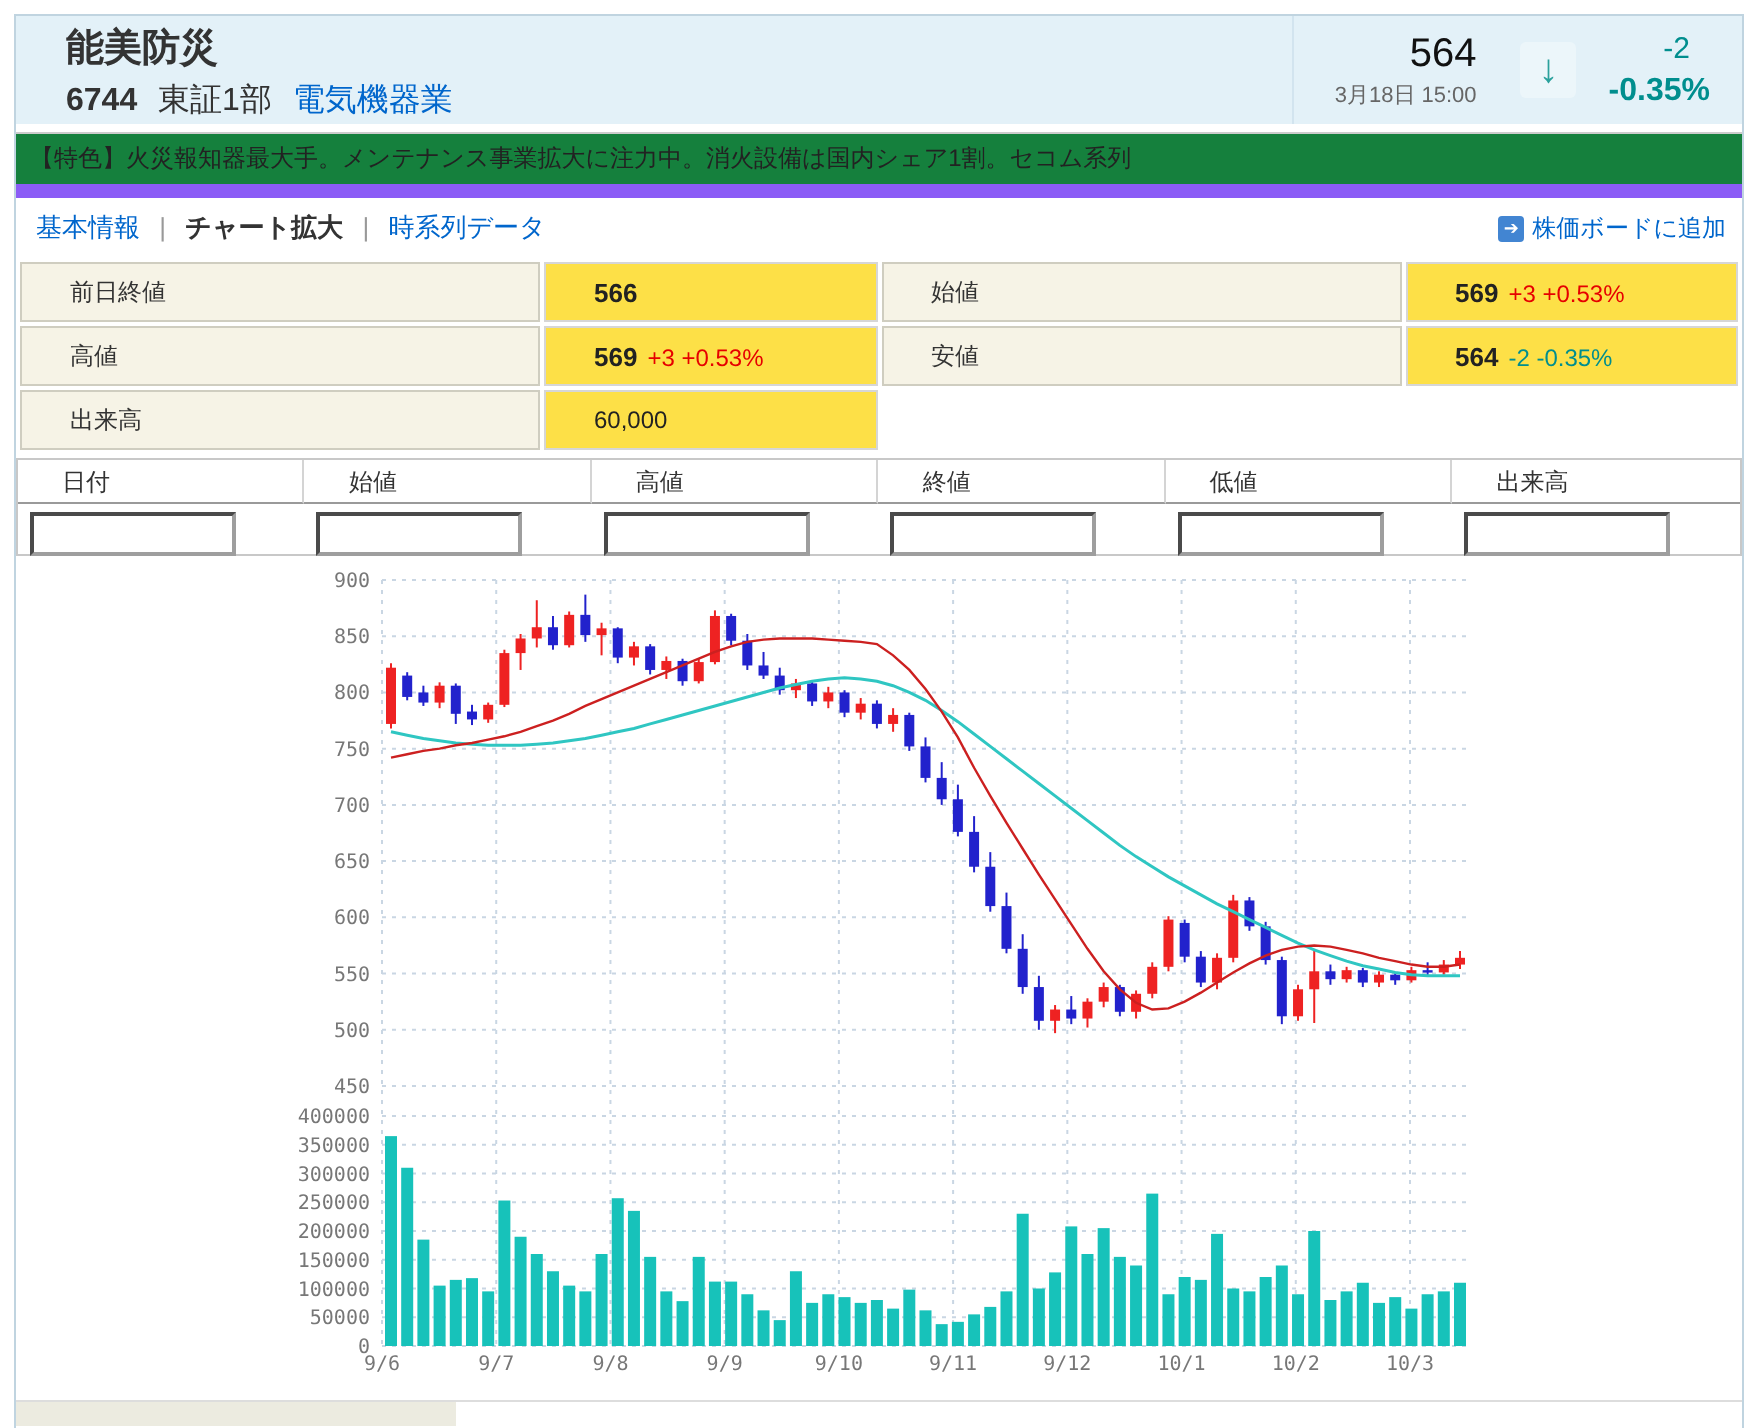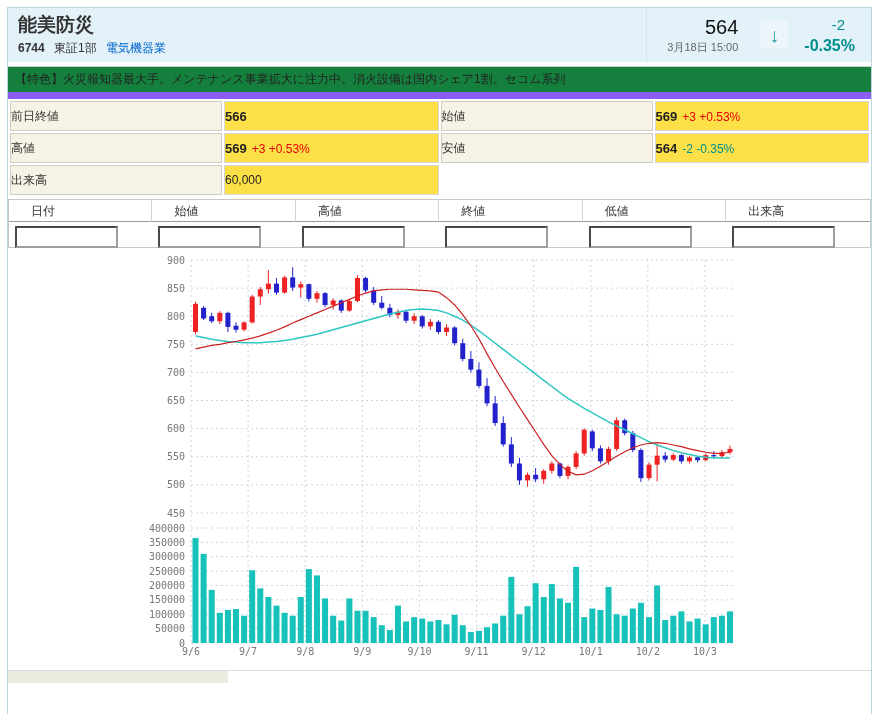--- a/index.html
+++ b/index.html
@@ -1,22 +1,22 @@
 <!DOCTYPE html>
 <html><head>
 <meta charset="utf-8">
 <style>
   html,body{margin:0;padding:0;background:#fff;}
   body{width:881px;height:714px;overflow:hidden;font-family:"Liberation Sans","DejaVu Sans",sans-serif;color:#333;}
   .frame{position:absolute;top:7px;left:7px;width:865px;height:707px;border:1px solid #c0d4e0;border-bottom:none;box-sizing:border-box;background:#fff;}
   
   .header{height:54px;background:#e3f1f8;display:flex;align-items:stretch;}
-  .h-left{flex:1;padding:5px 0 0 10px;}
+  .h-left{flex:1;padding:5px 0 0 25px;}
   .stock-name{font-size:19px;font-weight:bold;color:#333;margin:0;line-height:24px;}
-  .h-sub{font-size:12px;margin-top:3px;}
+  .h-sub{font-size:16px;margin-top:3px;}
   .code{font-weight:bold;color:#333;margin-right:6px;}
   .market{color:#333;margin-right:6px;}
   a{color:#0066cc;text-decoration:none;cursor:pointer;}
   .h-right{display:flex;align-items:center;padding-right:16px;border-left:1px solid #d2e4ef;padding-left:20px;}
   .price-block{text-align:right;}
   .price{font-size:20px;color:#111;line-height:22px;}
   .price-time{font-size:11px;color:#666;margin-top:2px;white-space:nowrap;}
   .arrow-box{margin:0 16px 0 22px;background:#ecf6fa;border-radius:3px;padding:3px 9px;}
   .arrow{font-size:20px;font-weight:bold;color:#2aa19c;line-height:22px;}
   .chg-block{text-align:right;}
@@ -26,21 +26,21 @@
   .feature-bar{margin-top:4px;background:#15803d;border-top:1px solid #ccc;border-bottom:7px solid #8b5cf6;padding:4px 7px;font-size:12px;color:#222;}
   
   .nav-row{height:30px;display:flex;align-items:center;font-size:13px;padding:0 8px 0 10px;}
   .nav-left{flex:1;}
   .nav-sep{color:#999;margin:0 6px;}
   .nav-current{font-weight:bold;color:#333;}
   .board-link{font-size:12px;display:flex;align-items:center;}
   .board-icon{display:inline-block;width:13px;height:13px;background:#4285d2;border-radius:2px;color:#fff;font-size:9px;line-height:13px;text-align:center;font-weight:bold;margin-right:4px;}
   
   table.summary{border-collapse:separate;border-spacing:2px;width:100%;margin-top:0;}
-  table.summary td{height:24px;font-size:12px;padding:2px 0;}
+  table.summary td{height:24px;font-size:12px;padding:2px 24px;}
   td.lbl{background:#f6f3e6;border:1px solid #cfcdc0;width:210px;color:#333;}
   td.val{background:#fde047;border:1px solid #d6d6d6;}
   td.blank{background:#fff;border:none;}
   .num{font-weight:bold;color:#222;font-size:13px;}
   .num-n{color:#222;font-size:12px;margin-top:27px;}
   .up{color:#e60000;margin-left:5px;}
   .down{color:#008e8e;margin-left:5px;}
   
   .input-panel{border:1px solid #c8c8c8;margin:2px 0 0 0;display:flex;height:49px;box-sizing:border-box;}
   .in-col{width:16.66%;box-sizing:border-box;}
@@ -86,20 +86,33 @@
       </div>
       <div class="chg-block">
         <div class="chg">-2</div>
         <div class="chg-pct">-0.35%</div>
       </div>
     </div>
   </div>
 
   <div class="feature-bar">【特色】火災報知器最大手。メンテナンス事業拡大に注力中。消火設備は国内シェア1割。セコム系列</div>
 
+  <div class="nav-row">
+    <div class="nav-left">
+      <a>基本情報</a>
+      <span class="nav-sep">|</span>
+      <span class="nav-current">チャート拡大</span>
+      <span class="nav-sep">|</span>
+      <a>時系列データ</a>
+    </div>
+    <a class="board-link">
+      <span class="board-icon">➔</span>
+      <span>株価ボードに追加</span>
+    </a>
+  </div>
 
   <table class="summary">
     <tbody>
         <tr>
       <td class="lbl">前日終値</td>
       <td class="val"><span class="num">566</span></td>
       <td class="lbl">始値</td>
       <td class="val"><span class="num">569</span><span class="up">+3 +0.53%</span></td>
     </tr>
     <tr>

